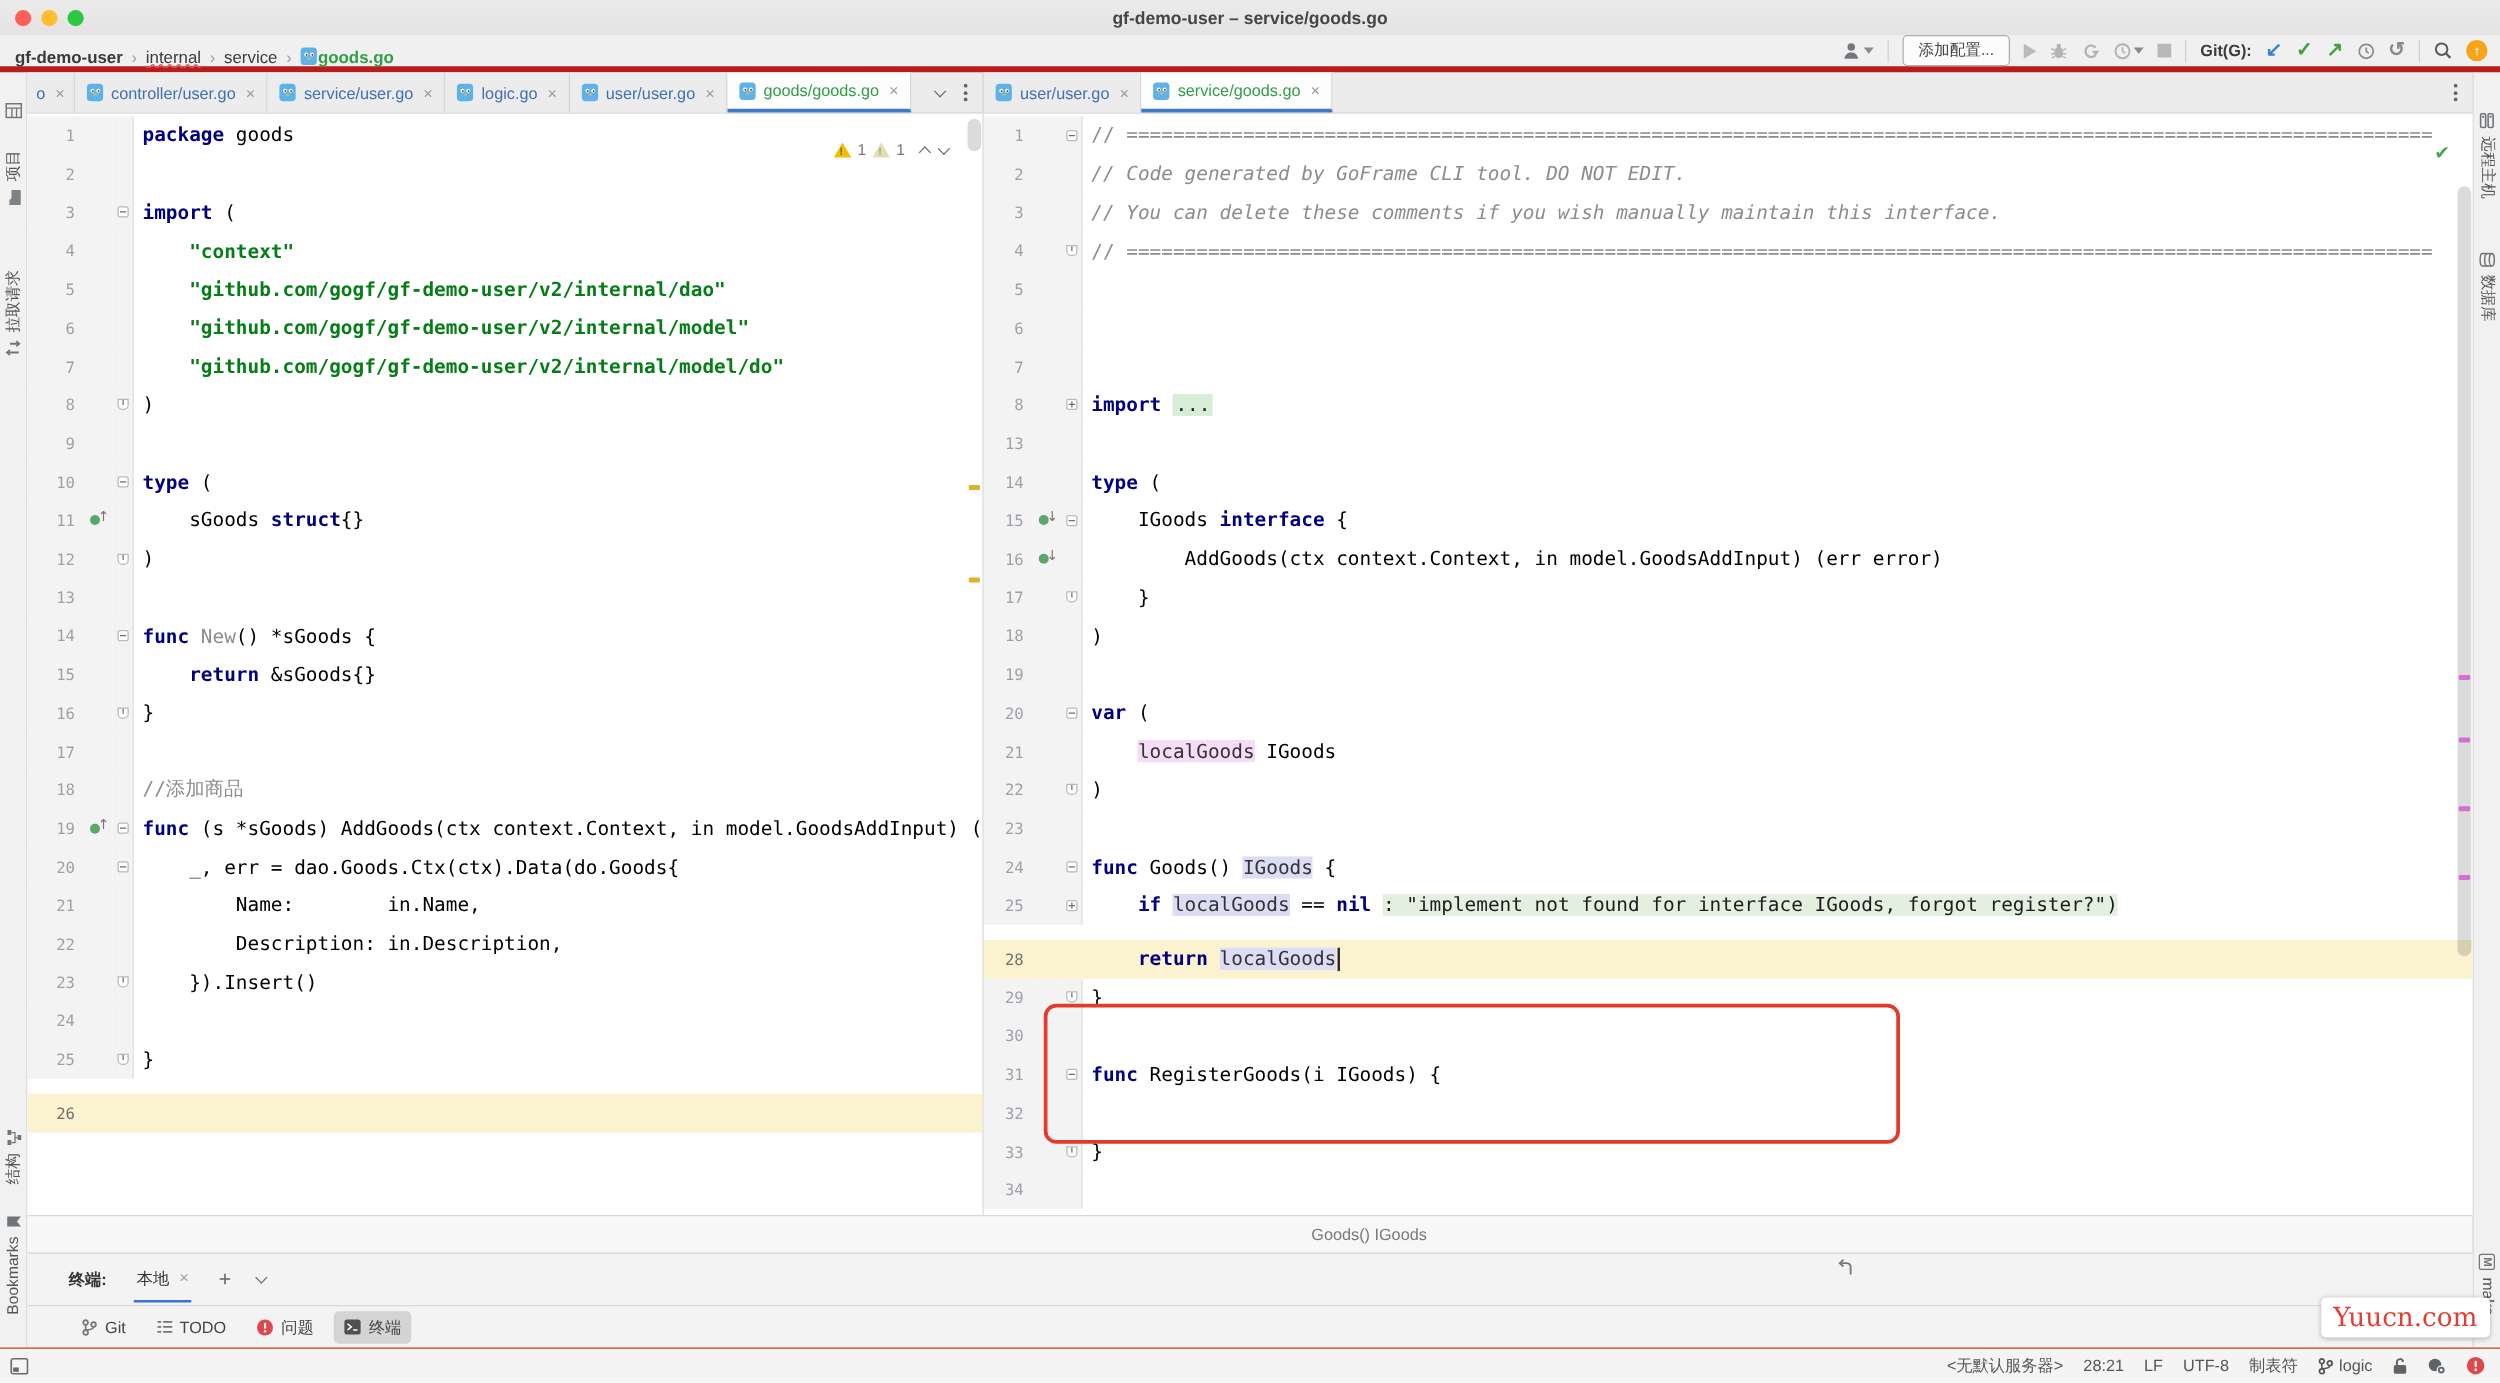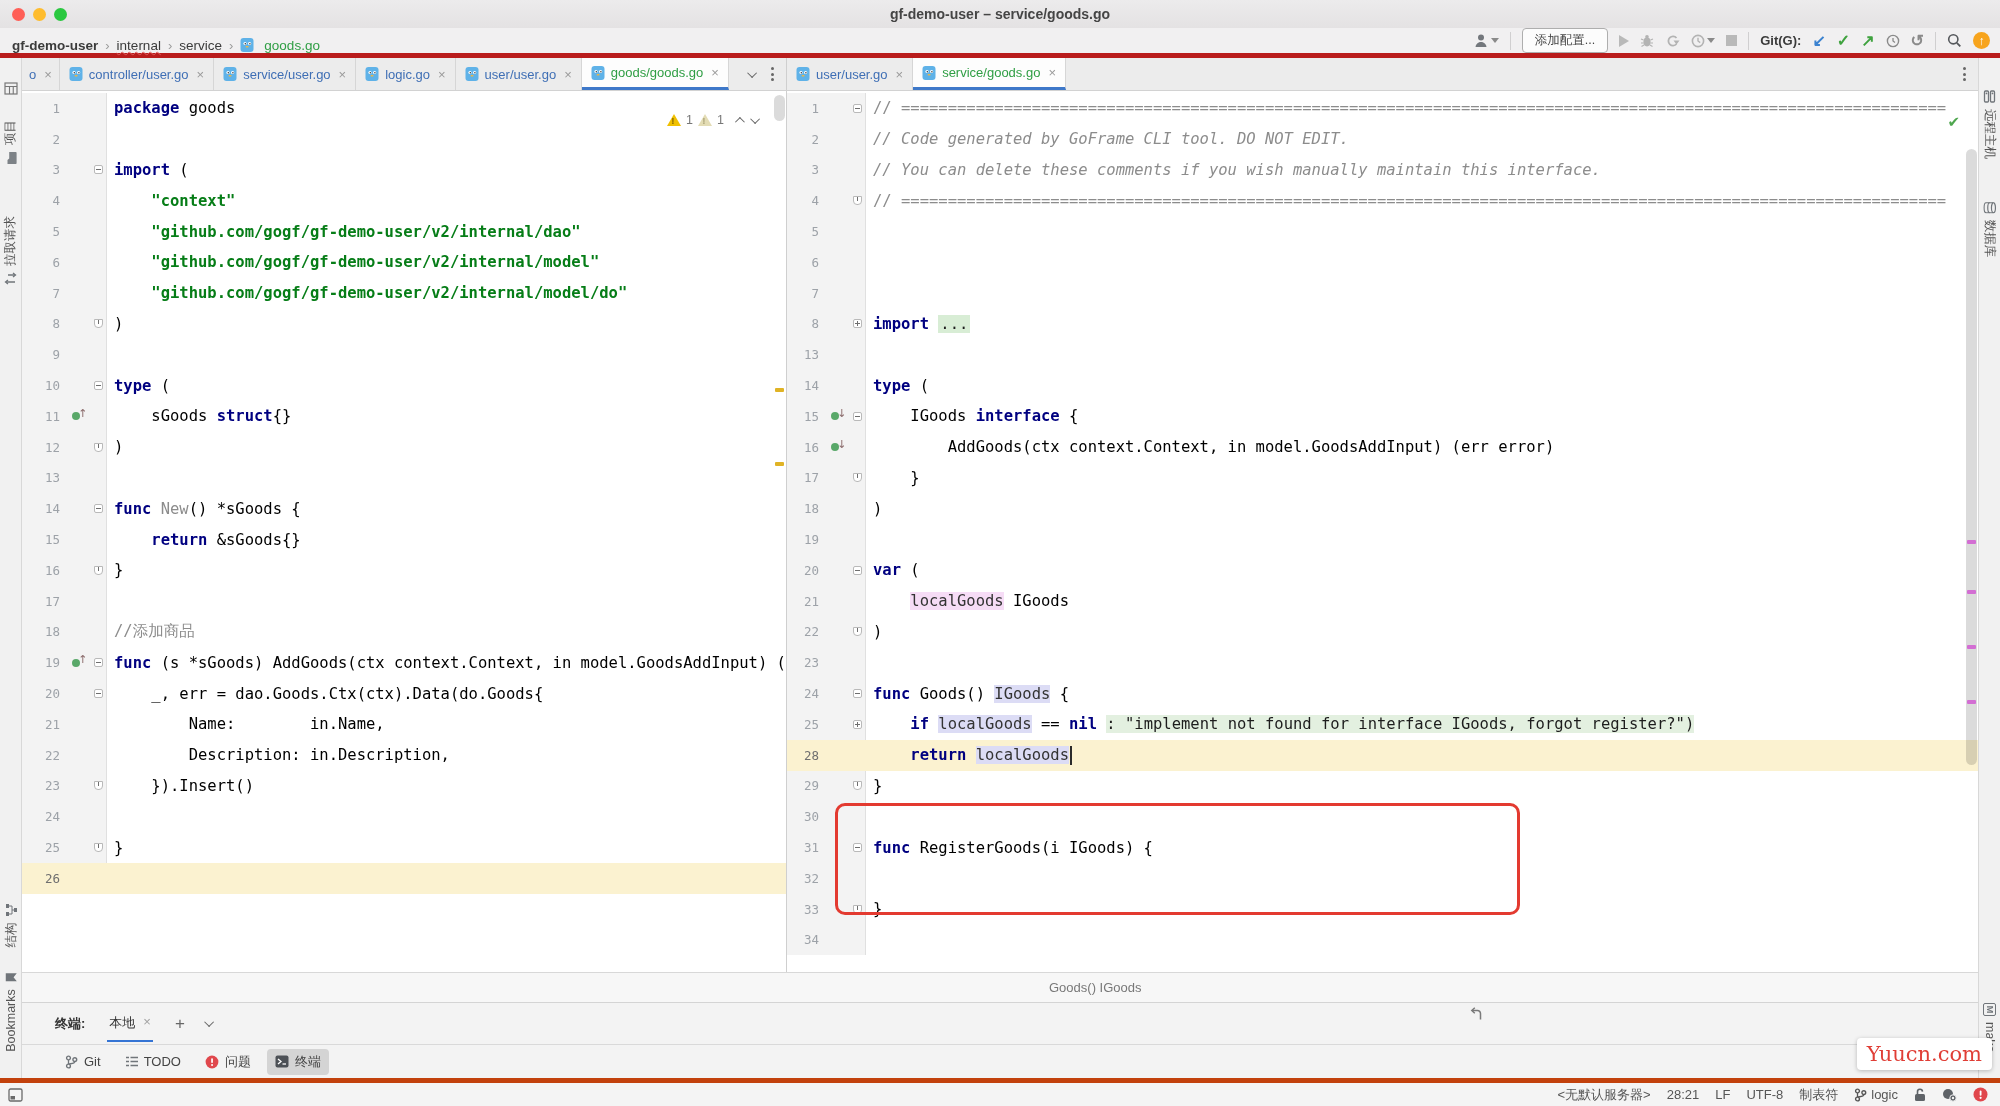--- a/index.html
+++ b/index.html
@@ -12,21 +12,21 @@
   .light { width:13px; height:13px; border-radius:50%; }
   .light.red{background:#ff5f57;} .light.yellow{background:#febc2e;} .light.green{background:#2ac840;}
   .win-title { position:absolute; left:0; right:0; top:6px; text-align:center; font-size:14px; font-weight:bold; color:#454545; }
 
   
   .toolbar { height:30px; background:#f1f0f1; border-bottom:5px solid #b91c1c; display:flex; align-items:flex-end; padding:0 10px 0 12px; flex:0 0 auto; }
   .crumbs { display:flex; align-items:center; gap:7px; font-size:13.5px; color:#3b3b3b; }
   .crumb-root { font-weight:bold; }
   .crumb-sep { color:#9b9b9b; font-size:13px; }
   .crumb-warn { text-decoration:underline; text-decoration-style:wavy; text-decoration-color:#e05a5a; text-decoration-thickness:1px; }
-  .crumb-file { color:#2f9e44; display:flex; align-items:center; gap:10px; }
+  .crumb-file { color:#2f9e44; display:flex; align-items:center; gap:0;font-weight:bold; }
   .tb-actions { margin-left:auto; display:flex; align-items:center; gap:11px; }
   .tb-sep { width:1px; height:18px; background:#d0cfd0; }
   .icon-btn { display:flex; align-items:center; gap:2px; cursor:default; }
   .caret-down { width:0;height:0;border-left:4px solid transparent;border-right:4px solid transparent;border-top:5px solid #8a8a8a; }
   .cfg-btn { border:1px solid #aeaeae; background:#fcfcfc; border-radius:4px; font-size:12.5px; color:#444; padding:3px 12px; }
   .play-tri { width:0;height:0;border-top:6px solid transparent;border-bottom:6px solid transparent;border-left:10px solid #b9b9b9; }
   .stop-sq { width:11px;height:11px;background:#b9b9b9; }
   .git-label { font-size:13px; color:#3b3b3b; font-weight:bold; }
   .garr { font-size:16px; font-weight:bold; line-height:1; }
   .garr.update{ color:#3b82d0; } .garr.commit{ color:#3fa23f; } .garr.push{ color:#3fa23f; } .garr.rollback{ color:#8a8a8a; }
@@ -64,21 +64,21 @@
   .kebab { display:flex; flex-direction:column; gap:2.5px; }
   .kebab i { width:3px;height:3px;border-radius:50%;background:#666; }
 
   
   .editors { flex:1; display:flex; min-height:0; }
   .editor { position:relative; overflow:hidden; background:#fff; }
   .editor.left { width:765px; border-right:1px solid #cfcfcf; flex:0 0 auto; }
   .editor.right { flex:1; }
   .lines { position:absolute; left:0; right:0; top:2px; }
   .line { display:flex; height:30.8px; align-items:center; font-family:"DejaVu Sans Mono", monospace; font-size:15.5px; }
-  .line.cur { background:#fbf2d0; }
+  .line.cur { background:#fbf2d0;margin-top:12px; }
   .ln { width:46px; text-align:right; padding-right:8px; font-size:12.5px; color:#9da2a8; background:#f3f3f3; align-self:stretch; display:flex; align-items:center; justify-content:flex-end; }
   .editor.right .ln { width:40px; }
   .gi { width:22px; background:#f3f3f3; align-self:stretch; display:flex; align-items:center; justify-content:center; }
   .gf { width:17px; background:#f3f3f3; border-right:1px solid #e0e0e0; align-self:stretch; display:flex; align-items:center; justify-content:center; }
   .line.cur .ln, .line.cur .gi, .line.cur .gf { background:transparent; border-right-color:transparent; }
   .line.cur .ln { color:#6f6f6f; }
   .code { flex:1; padding-left:7px; overflow:hidden; white-space:pre; }
   .tk { white-space:pre; }
   .kw { color:#000080; font-weight:bold; }
   .pl { color:#000; }
@@ -118,21 +118,21 @@
   .bottom-bc { height:30px; background:#f7f7f7; border-top:1px solid #d8d8d8; display:flex; align-items:center; padding-left:1027px; font-size:13px; color:#787878; flex:0 0 auto; }
   .term-header { height:42px; background:#f3f3f3; border-top:1px solid #d4d4d4; display:flex; align-items:center; padding-left:33px; gap:22px; font-size:13px; color:#333; flex:0 0 auto; position:relative; }
   .term-tab { display:flex; align-items:flex-start; gap:8px; border-bottom:2.5px solid #3574d4; padding:8px 2px; }
   .term-x { color:#a0a0a0; }
   .term-plus { font-size:17px; color:#666; }
 
   .tw-bar { height:34px; background:#f3f3f3; border-top:1px solid #d9d9d9; display:flex; align-items:center; gap:8px; padding-left:35px; font-size:13px; color:#444; flex:0 0 auto; }
   .tw-item { display:flex; align-items:center; gap:6px; padding:4px 8px; border-radius:4px; }
   .tw-item.selected { background:#d4d4d4; }
 
-  .statusbar { height:28px; background:#f4f4f4; border-top:5px solid #c2410c; display:flex; align-items:center; padding:0 12px 0 8px; font-size:13px; color:#565656; flex:0 0 auto; }
+  .statusbar { height:28px; background:#f4f4f4; border-top:1px solid #c2410c; display:flex; align-items:center; padding:0 12px 0 8px; font-size:13px; color:#565656; flex:0 0 auto; }
   .sb-right { margin-left:auto; display:flex; align-items:center; gap:16px; }
   .sb-item { display:flex; align-items:center; gap:4px; }
 
   .watermark { position:absolute; right:8px; bottom:36px; background:#fff; border-radius:4px; padding:4px 10px; box-shadow:0 1px 4px rgba(0,0,0,0.25); font-family:"DejaVu Serif", serif; font-size:21px; color:#e03e36; z-index:9; }
   .mouse-cursor { position:absolute; left:1468px; top:1006px; z-index:9; }
 </style>
 </head>
 <body>
 
 <div class="titlebar">

